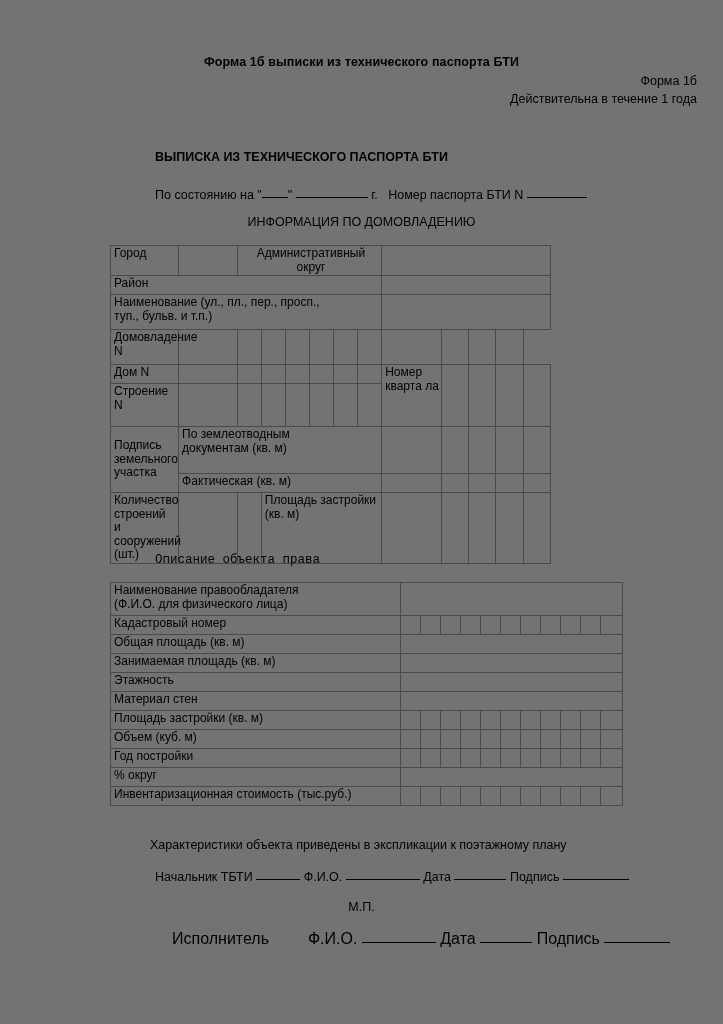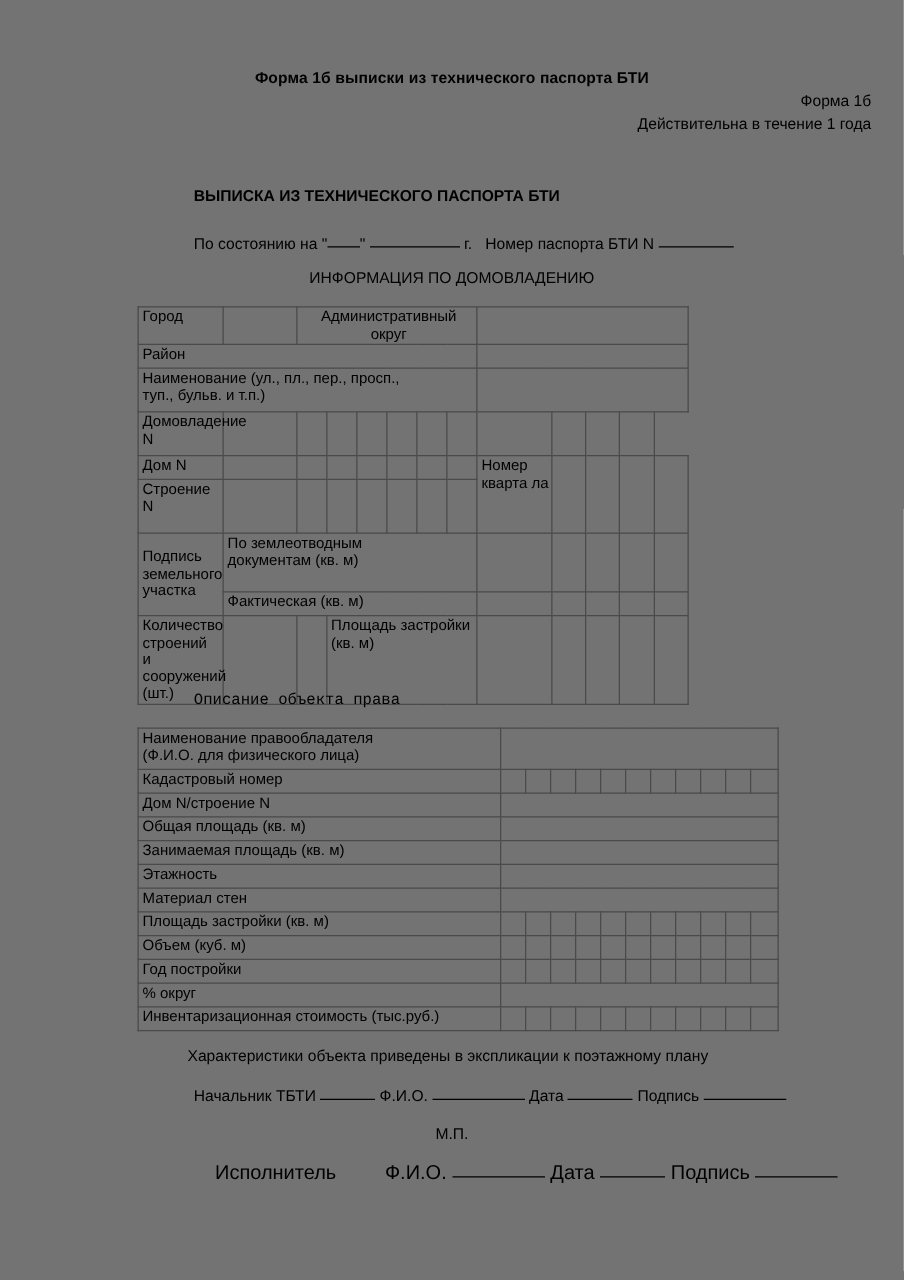--- a/index.html
+++ b/index.html
@@ -350,24 +350,20 @@
           <td class="blank"></td>
           <td class="blank"></td>
           <td class="blank"></td>
           <td class="blank"></td>
           <td class="blank"></td>
           <td class="blank"></td>
           <td class="blank"></td>
           <td class="blank"></td>
         </tr>
         <tr>
-          <td>Дом N/строение N</td>
-          <td class="blank" colspan="11"></td>
-        </tr>
-        <tr>
           <td>Общая площадь (кв. м)</td>
           <td class="blank" colspan="11"></td>
         </tr>
         <tr>
           <td>Занимаемая площадь (кв. м)</td>
           <td class="blank" colspan="11"></td>
         </tr>
         <tr>
           <td>Этажность</td>
           <td class="blank" colspan="11"></td>

